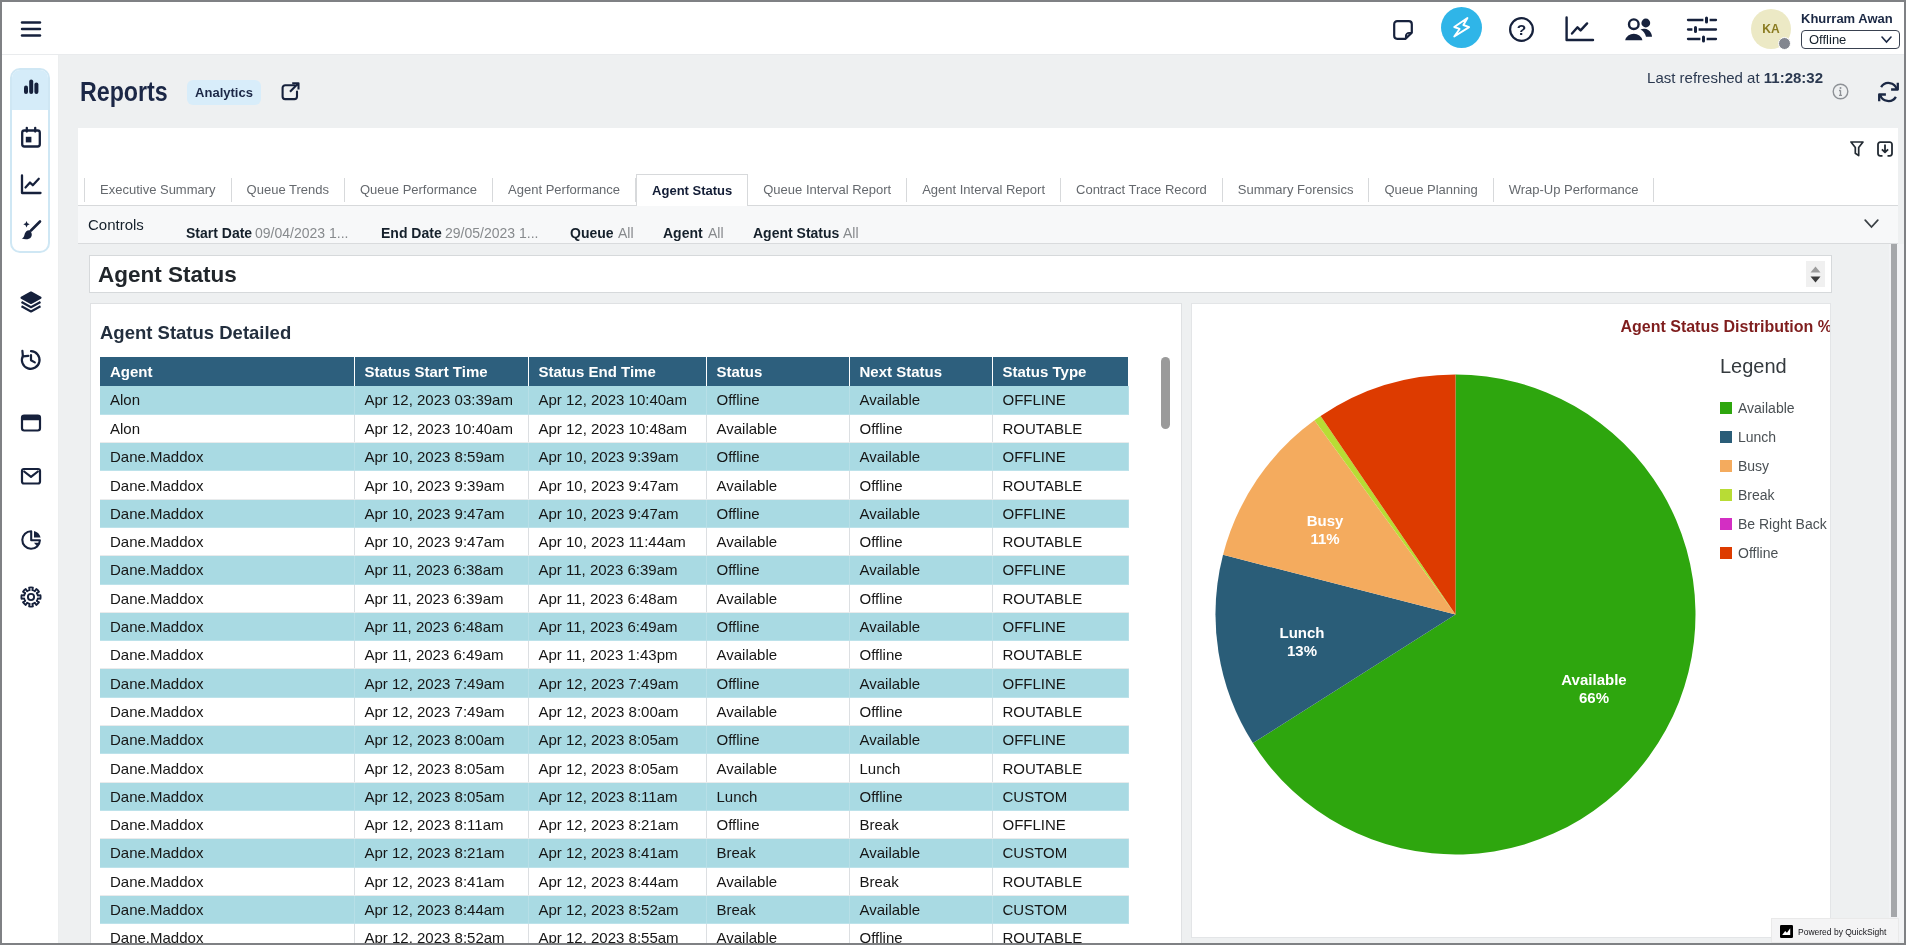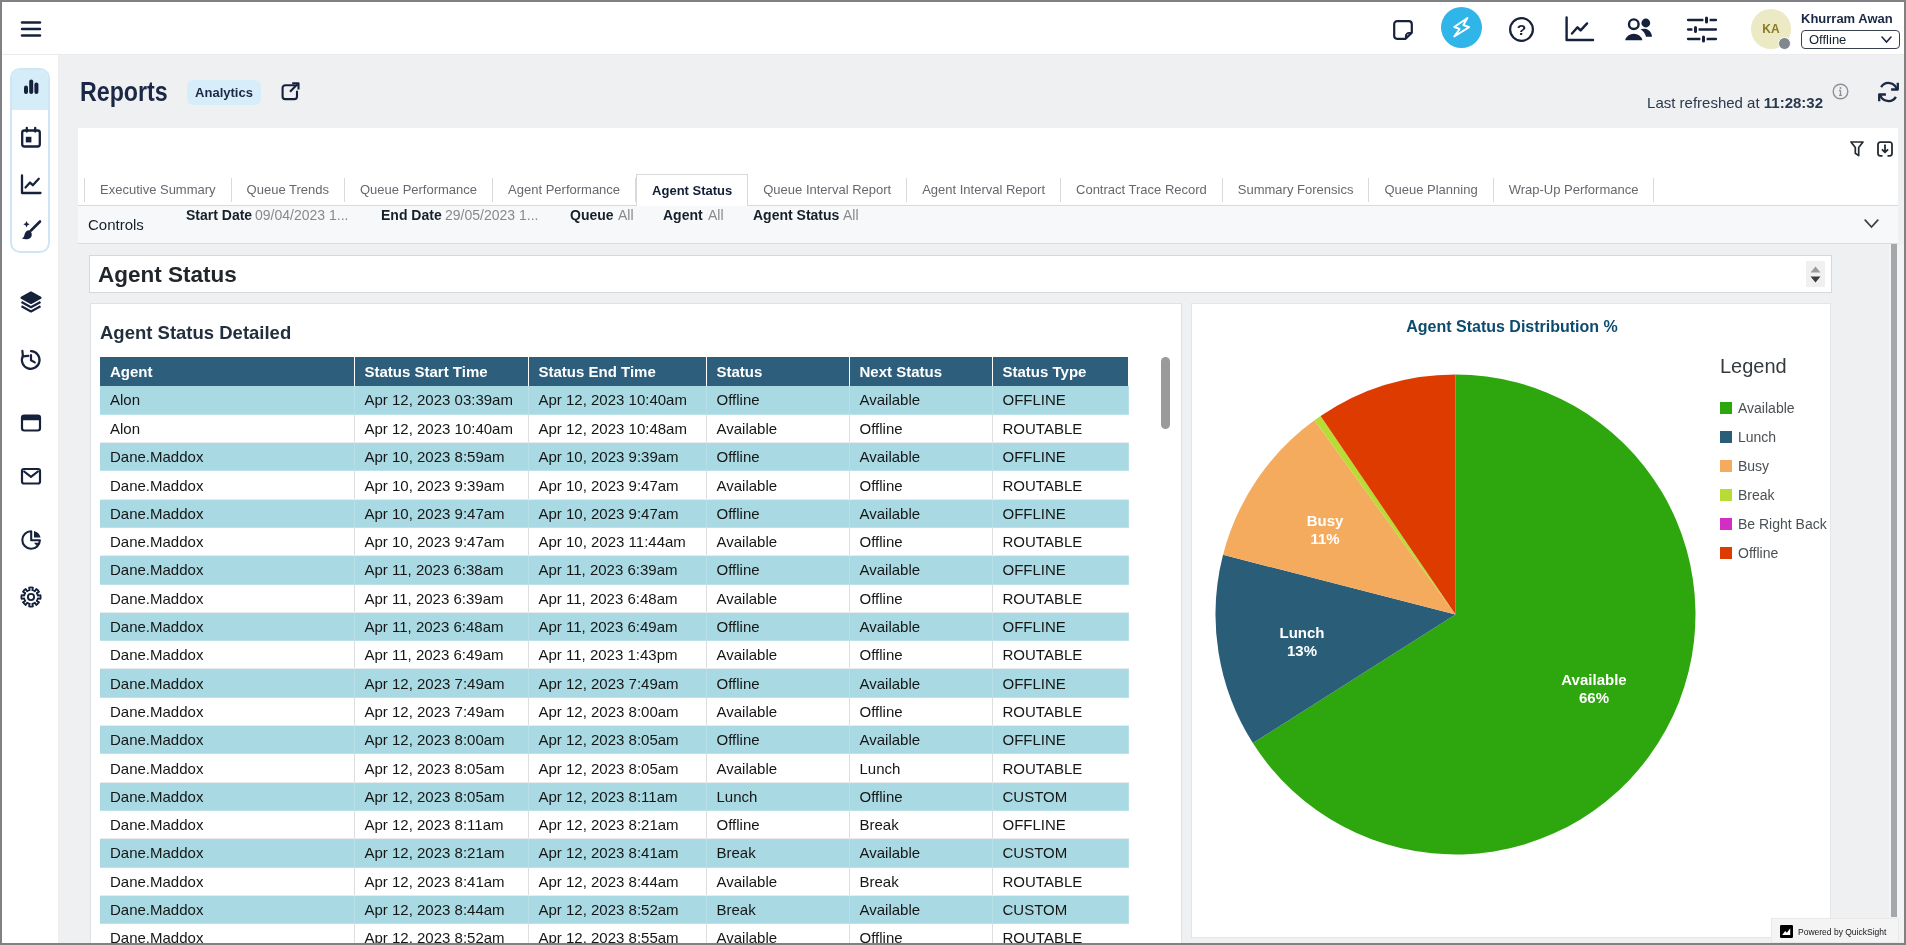--- a/index.html
+++ b/index.html
@@ -10,48 +10,48 @@
 
 #topbar { left:2px; top:2px; width:1902px; height:53px; background:#fff; border-bottom:1px solid #e9ebed; }
 
 #sidebar { left:2px; top:55px; width:57px; height:888px; background:#fff; border-right:1px solid #eceeef; }
 #sidegroup { position:absolute; left:8px; top:13px; width:40px; height:185px; border:2px solid #cfe7f4; border-radius:10px; background:#fff; }
 #sideactive { position:absolute; left:0; top:0; width:36px; height:40px; background:#d5ecf9; border-radius:8px 8px 0 0; }
 .sideicon { position:absolute; left:17px; }
 
 #h1 { left:80px; top:77px; font-size:27px; font-weight:bold; color:#1b2746; transform:scaleX(0.86); transform-origin:0 0; }
 #badge { left:187px; top:80px; width:74px; height:25px; background:#d8edfa; border-radius:6px; color:#1b2746; font-size:13px; font-weight:bold; text-align:center; line-height:25px; }
-#lastref { top:94px; right:83px; font-size:15px; color:#2b3950; }
+#lastref { top:69px; right:83px; font-size:15px; color:#2b3950; }
 
 #panel { left:78px; top:128px; width:1820px; height:116px; background:#fff; }
 #tabs { position:absolute; left:6px; top:46px; right:0; height:31px; display:flex; align-items:center; font-size:13px; color:#65696e; }
 .tab { padding:0 15px; height:31px; line-height:31px; white-space:nowrap; }
 .tabsep { width:1px; height:24px; background:#d7d9db; }
 .tab.active { background:#fff; border:1px solid #d7d9db; border-bottom:none; color:#121c35; font-weight:bold; height:32px; position:relative; z-index:2; }
 #tabline { position:absolute; left:0; right:0; top:77px; height:1px; background:#d7d9db; }
 #controls { position:absolute; left:0; top:78px; right:0; height:38px; background:#f7f8f9; border-bottom:1px solid #d9dbdd; font-size:14px; }
-#controls span { position:absolute; top:1px; white-space:nowrap; }
+#controls span { position:absolute; top:19px; white-space:nowrap; }
 .clab { font-weight:bold; color:#15202b; }
 .cval { color:#878a8d; }
 
 #ascard { left:89px; top:255px; width:1743px; height:38px; background:#fff; border:1px solid #d6d9db; }
 #ascard h2 { position:absolute; left:8px; top:6px; font-size:22.5px; color:#21262b; }
 #spin { position:absolute; right:6px; top:5px; width:19px; height:26px; background:#f0f0f0; }
 
 #tcard { left:90px; top:303px; width:1092px; height:790px; background:#fff; border:1px solid #dfe1e3; overflow:hidden; }
 #tcard .title { position:absolute; left:9px; top:18px; font-size:18.5px; font-weight:bold; color:#232f3e; }
 #tbl { position:absolute; left:9px; top:53px; width:1028px; border-collapse:collapse; table-layout:fixed; font-size:15px; color:#161616; }
 #tbl th { background:#2d5f7d; color:#fff; font-weight:bold; text-align:left; height:29px; padding:0 0 0 10px; border-right:1px solid #fff; }
 #tbl td { height:28.3px; padding:0 0 0 10px; border-right:1px solid #dcdfe2; border-bottom:1px solid #e9ebec; overflow:hidden; white-space:nowrap; }
 #tbl tr.c td { background:#a9dae3; border-bottom:1px solid #bce2ea; border-right:1px solid #b7dfe7; }
 #tbl th:last-child, #tbl td:last-child { border-right:none; }
 .tscroll { left:1161px; top:357px; width:9px; height:72px; background:#9a9a9a; border-radius:5px; }
 
 #pcard { left:1191px; top:303px; width:640px; height:635px; background:#fff; border:1px solid #e3e5e7; overflow:hidden; }
-#pcard .title { position:absolute; left:0; top:14px; width:640px; text-align:center; font-size:16px; font-weight:bold; color:#0c4a6e; }
+#pcard .title { position:absolute; left:0; top:14px; width:640px; text-align:right; font-size:16px; font-weight:bold; color:#7f1d1d; }
 #pie { position:absolute; left:23px; top:70px; }
 .plab { position:absolute; color:#fff; font-size:15px; font-weight:bold; text-align:center; white-space:nowrap; transform:translateX(-50%); line-height:17.5px; }
 #legend { position:absolute; left:528px; top:51px; }
 #legend .lt { font-size:20px; color:#343a3e; margin-bottom:15px; }
 .litem { display:flex; align-items:center; height:29px; font-size:14px; color:#4a5054; white-space:nowrap; }
 .sq { width:12px; height:12px; margin-right:6px; flex:none; }
 #stc { position:absolute; left:0; top:608px; width:535px; text-align:center; font-size:17px; color:#3c4043; }
 
 #mainsb-track { left:1889px; top:244px; width:15px; height:697px; background:#f2f3f5; }
 #mainsb { left:1891px; top:244px; width:6px; height:673px; background:#a5a7aa; }

